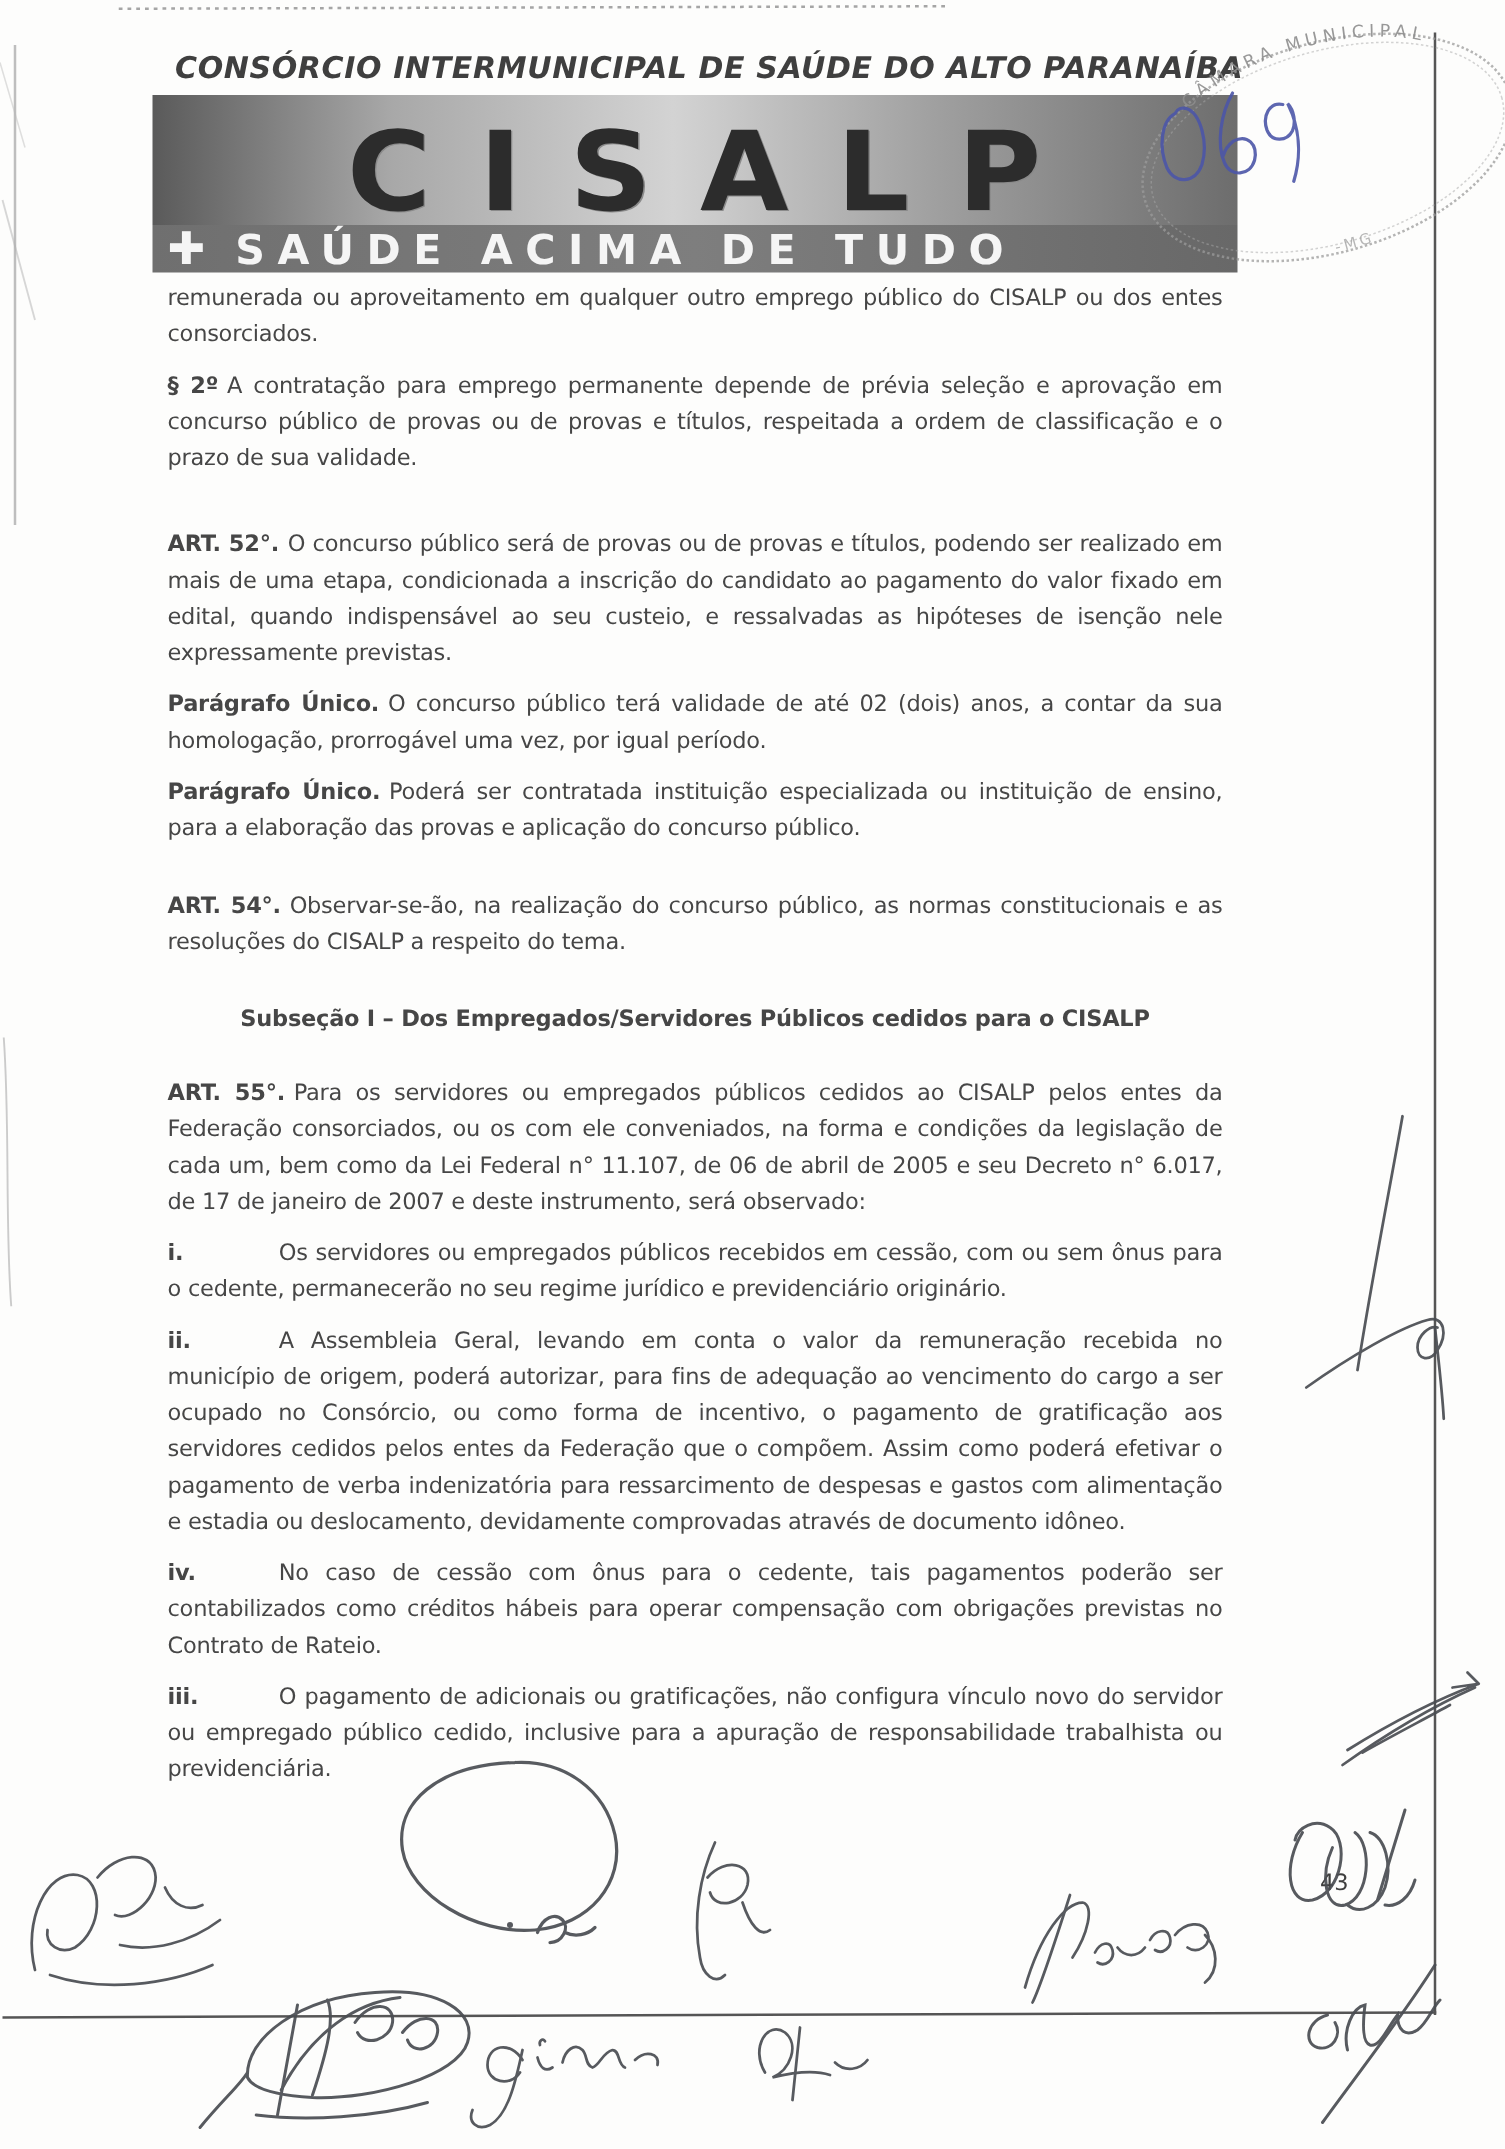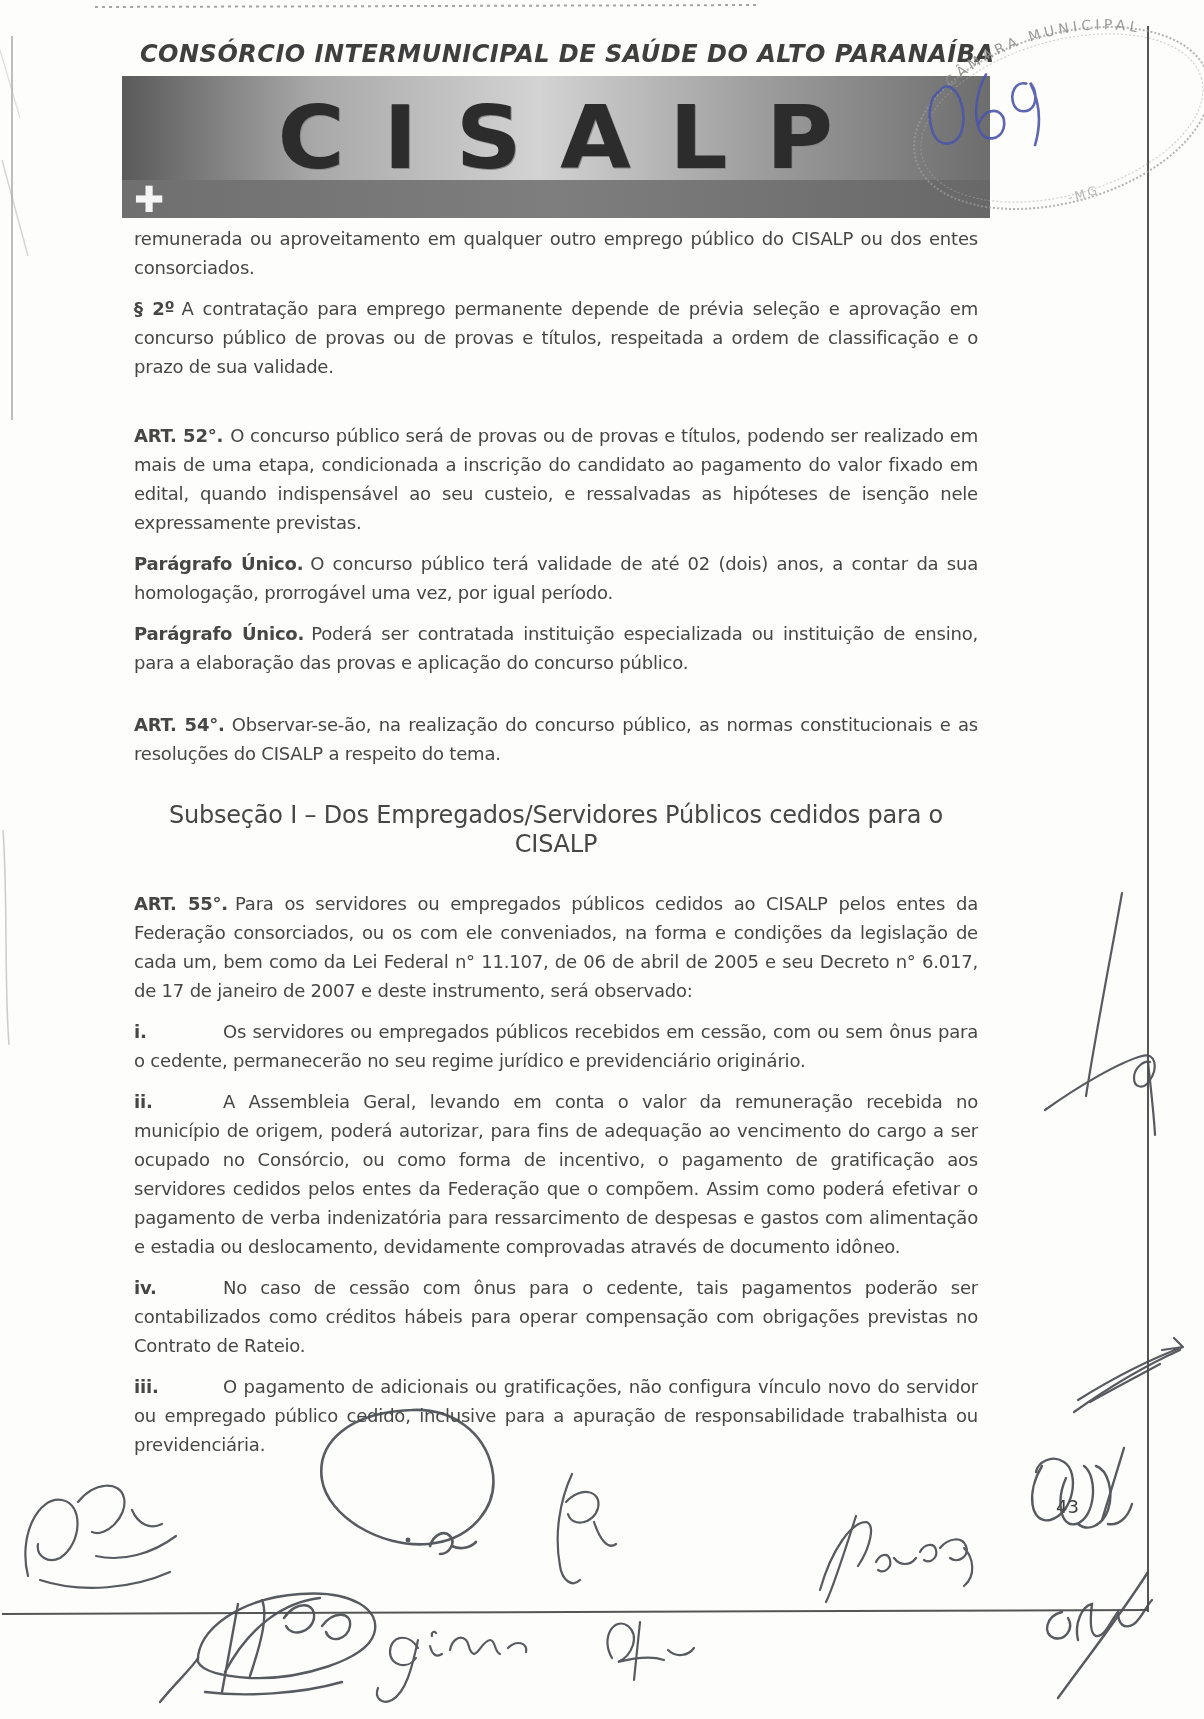--- a/index.html
+++ b/index.html
@@ -36,40 +36,41 @@
     font-size:18px;line-height:29px;text-align:justify;
     letter-spacing:-0.2px;color:#464646;
   }
   .para{margin:12px;}
   .lead{font-weight:bold;margin-right:7px;}
   .lead:empty{display:none;margin:0;}
   .marker{display:inline-block;width:89px;font-weight:bold;}
   .m3{margin-top:3px;}.m40{margin-top:40px;}.m38{margin-top:38px;}
   .m33{margin-top:33px;}.m30{margin-top:30px;}.m9{margin-top:9px;}.m10{margin-top:10px;}
   .subsection{
-    margin-top:33px;text-align:center;font-weight:normal;font-size:24px;letter-spacing:-0.2px;
+    margin-top:33px;text-align:center;font-weight:bold;font-size:18px;letter-spacing:-0.2px;
   }
   .page-number{
     position:absolute;left:1056px;top:1496px;font-size:18px;color:#3e3e3e;
   }
   .overlay{position:absolute;left:0;top:0;pointer-events:none;}
 </style>
 </head>
 <body>
 
 <div class="page">
 
   <div class="org-title">CONSÓRCIO INTERMUNICIPAL DE SAÚDE DO ALTO PARANAÍBA</div>
 
   <div class="banner">
     <div class="banner-main">
       <span class="banner-acronym">CISALP</span>
     </div>
     <div class="banner-strip">
       <span class="banner-plus">✚</span>
+      <span>SAÚDE ACIMA DE TUDO</span>
     </div>
   </div>
 
   <div class="text-col">
 
     <p class="para">
       <span>remunerada ou aproveitamento em qualquer outro emprego público do CISALP ou dos entes consorciados.</span>
     </p>
 
     <p class="para m3">

